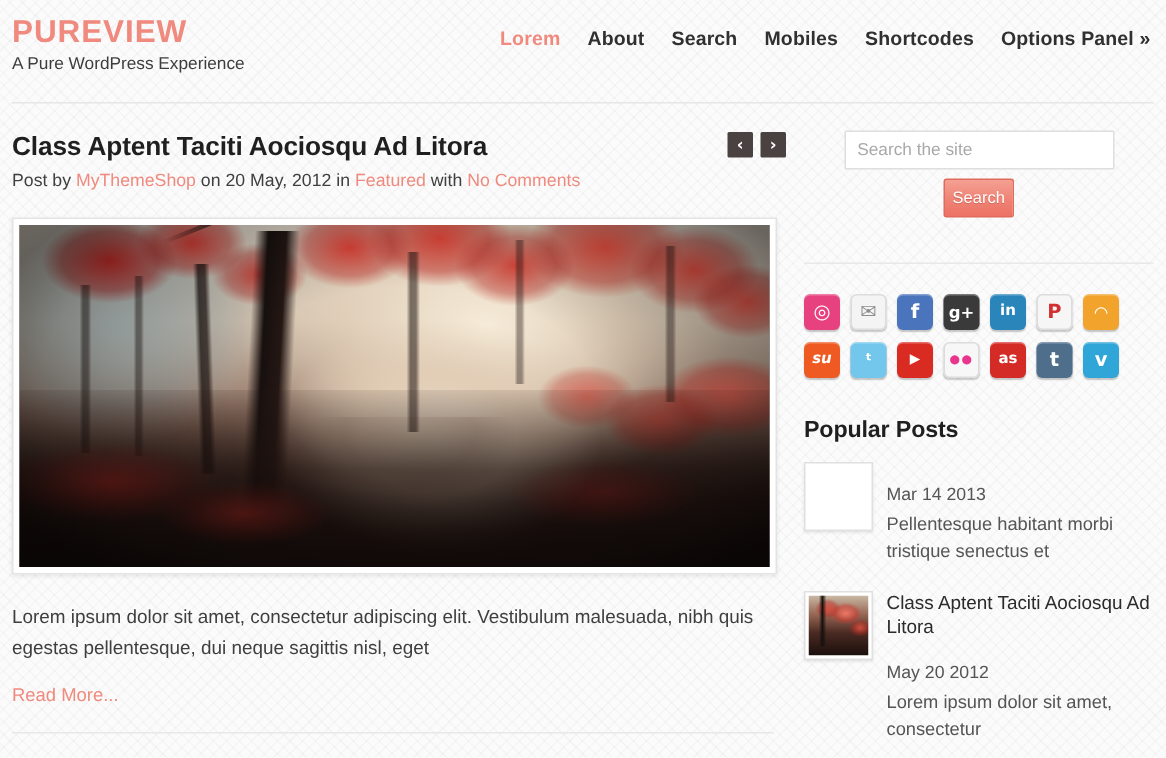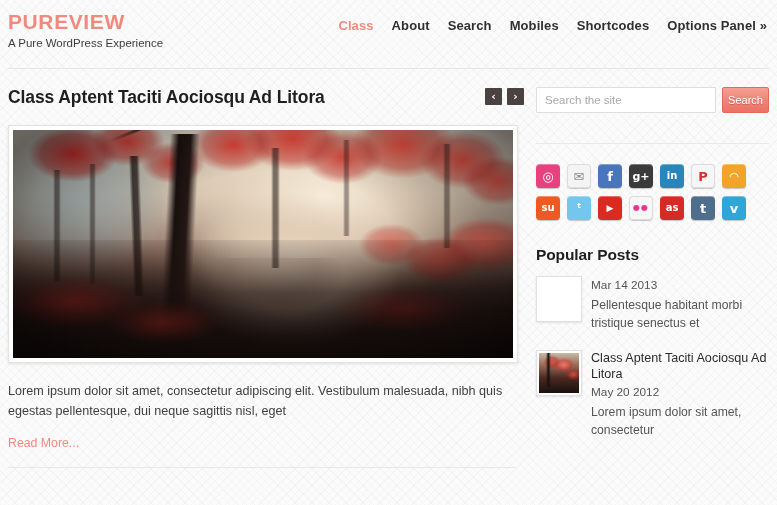--- a/index.html
+++ b/index.html
@@ -214,21 +214,21 @@
     cursor: pointer;
   }
   .post-rule {
     margin-top: 16px;
     width: 508px;
     height: 1px;
     background: #e8e8e8;
   }
 
   
-  .search-row { display: flex; align-items: center; gap: 6px; }
+  .search-row { display: flex; align-items: center; gap: 6px; flex-direction: column; }
   .search-input {
     width: 180px;
     height: 26px;
     border: 1px solid #dedede;
     background: #fff;
     font-size: 11.5px;
     color: #555;
     padding: 0 8px;
     box-sizing: border-box;
     outline: none;
@@ -328,42 +328,42 @@
     font-size: 12.6px;
     color: #2b2b2b;
     line-height: 1.32;
     text-decoration: none;
     cursor: pointer;
     display: block;
   }
   .pp-date {
     font-size: 11.8px;
     color: #555;
-    margin-top: 2px;
+    margin-top: 14px;
     line-height: 1.3;
   }
   .pp-excerpt {
     font-size: 12.2px;
     color: #555;
     line-height: 1.45;
     margin-top: 4px;
   }
 </style>
 </head>
 <body>
 
 <div class="page">
 
   <div class="header">
     <div class="brand">
       <div class="logo">PUREVIEW</div>
       <div class="tagline">A Pure WordPress Experience</div>
     </div>
     <div class="nav">
-      <a class="nav-item active">Class</a>
+      <a class="nav-item active">Lorem</a>
       <a class="nav-item">About</a>
       <a class="nav-item">Search</a>
       <a class="nav-item">Mobiles</a>
       <a class="nav-item">Shortcodes</a>
       <a class="nav-item">Options Panel »</a>
     </div>
   </div>
   <div class="header-rule"></div>
 
   <div class="wrap">
@@ -371,20 +371,29 @@
     <div class="content">
 
       <div class="post-head">
         <h1 class="post-title">Class Aptent Taciti Aociosqu Ad Litora</h1>
         <div class="slider-arrows">
           <div class="arrow-btn">‹</div>
           <div class="arrow-btn">›</div>
         </div>
       </div>
 
+      <div class="post-meta">
+        <span>Post by</span>
+        <a>MyThemeShop</a>
+        <span>on 20 May, 2012</span>
+        <span>in</span>
+        <a>Featured</a>
+        <span>with</span>
+        <a>No Comments</a>
+      </div>
 
       <div class="feature-frame">
         <div class="feature-img">
           <div class="f-sky"></div>
           <div class="f-leftfog"></div>
           <div class="f-canopy"></div>
           <div class="f-rightbrush"></div>
           <div class="f-path"></div>
           <div class="f-trunk t3"></div>
           <div class="f-trunk t4"></div>
@@ -429,21 +438,21 @@
         <div class="social-icon" style="background:#2a86ba;font-size:10px;">
           <span>in</span>
         </div>
         <div class="social-icon si-light" style="background:#f6f6f6;color:#d13130;">
           <span>P</span>
         </div>
         <div class="social-icon" style="background:#f2a32c;font-size:11px;">
           <span>◠</span>
         </div>
 
-        <div class="social-icon" style="background:#ef5a22;font-size:10px;">
+        <div class="social-icon" style="background:#ef5a22;font-size:10px;font-style:italic;">
           <span>su</span>
         </div>
         <div class="social-icon" style="background:#74c7ec;font-size:12px;">
           <span>ᵗ</span>
         </div>
         <div class="social-icon" style="background:#d92b21;font-size:9px;">
           <span>▶</span>
         </div>
         <div class="social-icon si-light" style="background:#f7f7f7;color:#e8368f;font-size:8px;letter-spacing:1px;">
           <span>●●</span>

